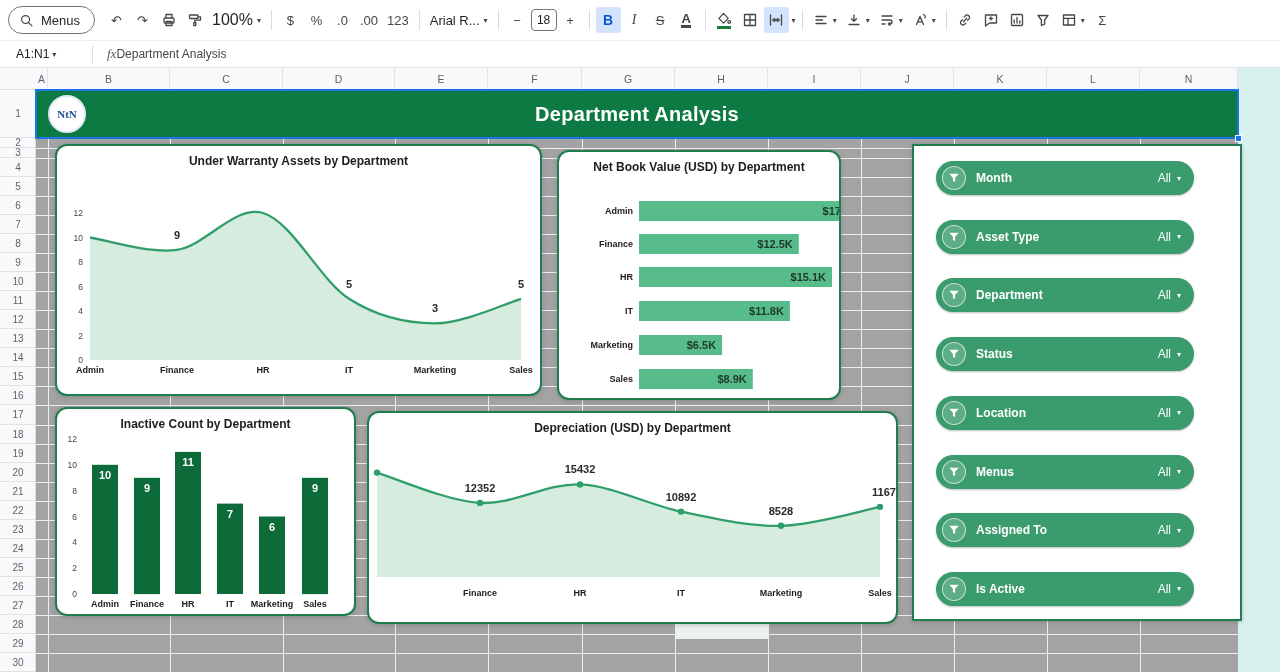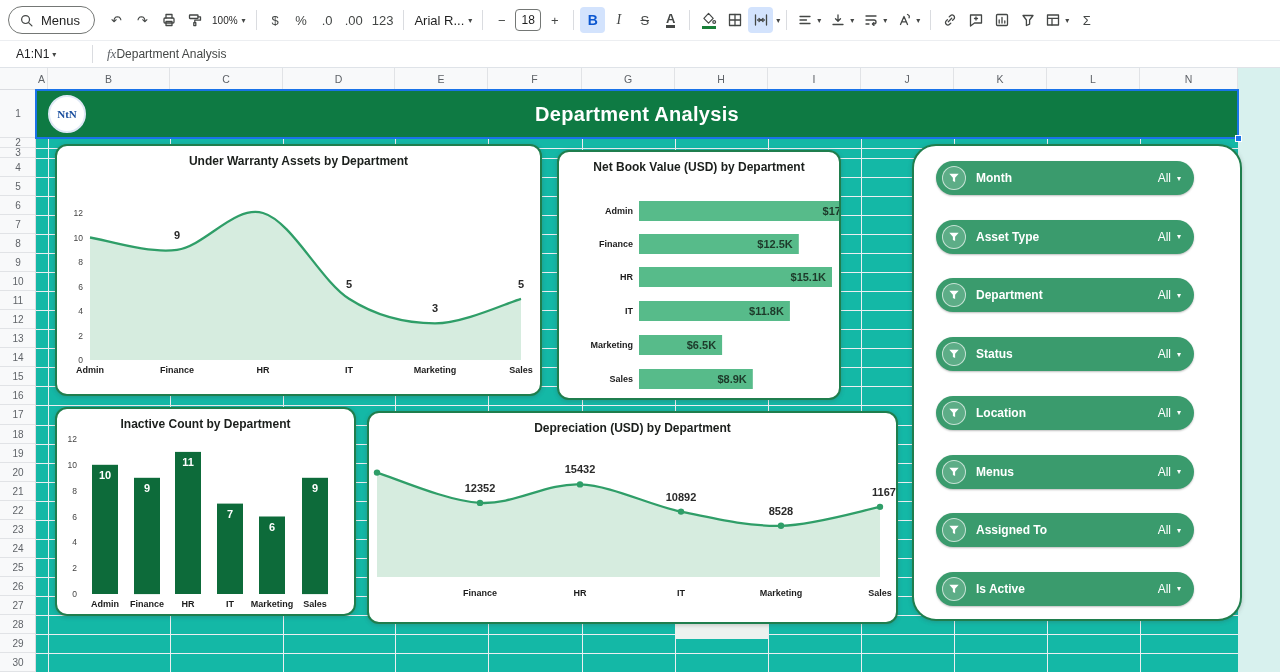--- a/index.html
+++ b/index.html
@@ -1,17 +1,17 @@
 <!DOCTYPE html>
 <html><head>
 <meta charset="utf-8">
 <style>
   *{box-sizing:border-box;margin:0;padding:0}
   body{margin:0;background:#fff}
-  .app{position:relative;width:1280px;height:672px;overflow:hidden;background:#14b8a6;
+  .app{position:relative;width:1280px;height:672px;overflow:hidden;background:#a3a3a3;
        font-family:"Liberation Sans",sans-serif;color:#202124}
 
   
   .toolbar{position:absolute;left:0;top:0;width:100%;height:40px;display:flex;align-items:center;
            padding:0 8px;gap:1px;background:#fff}
   .menus-pill{display:flex;align-items:center;gap:7px;border:1px solid #747775;border-radius:16px;
               height:28px;padding:0 14px 0 10px;font-size:13px;color:#1f1f1f;margin-right:8px;cursor:pointer}
   .tbtn{min-width:25px;height:26px;padding:0 4px;border-radius:4px;display:flex;align-items:center;
         justify-content:center;color:#444746;font-size:13px;cursor:pointer;gap:2px}
   .tbtn.active{background:#d3e3fd;color:#0b57d0}
@@ -21,21 +21,21 @@
   .ic *{stroke:#444746;fill:none;stroke-width:1.3;stroke-linecap:round;stroke-linejoin:round}
   .glyph-b{font-weight:bold;font-size:14px}
   .glyph-i{font-style:italic;font-family:"Liberation Serif",serif;font-size:14px}
   .glyph-s{text-decoration:line-through;font-size:13px}
   .glyph-a{font-weight:bold;font-size:13px;line-height:13px;border-bottom:3px solid #444746}
   .col{flex-direction:column;gap:1px}
   .colorbar{width:14px;height:3px;display:block}
   .size-box{width:26px;height:22px;border:1px solid #747775;border-radius:4px;display:flex;
             align-items:center;justify-content:center;font-size:12px;color:#1f1f1f}
   .font-name{font-size:13px;color:#1f1f1f;max-width:62px;white-space:nowrap;overflow:hidden}
-  .zoom-txt{font-size:10px;color:#1f1f1f}
+  .zoom-txt{font-size:16px;color:#1f1f1f}
 
   
   .formula-bar{position:absolute;left:0;top:40px;width:100%;height:28px;border-top:1px solid #eceef1;
                border-bottom:1px solid #dfe3e8;display:flex;align-items:center;font-size:12px;background:#fff}
   .name-box{width:92px;padding-left:16px;display:flex;align-items:center;gap:1px;color:#202124}
   .fb-sep{width:1px;height:18px;background:#dadce0}
   .fx{font-style:italic;font-family:"Liberation Serif",serif;color:#5f6368;margin:0 0 0 14px;font-size:13px}
   .fvalue{color:#444746}
 
   
@@ -71,21 +71,21 @@
   .card-title{position:absolute;top:8px;left:0;right:0;text-align:center;font-size:12px;
               font-weight:bold;color:#1b1f1c;z-index:2}
   .chart-host{position:absolute;inset:0}
   svg text{font-family:"Liberation Sans",sans-serif}
   .tick{font-size:8.5px;fill:#444}
   .xlab{font-size:9px;font-weight:bold;fill:#1c1c1c}
   .dlab{font-size:11px;font-weight:bold;fill:#2a2a2a}
 
   
   .panel{position:absolute;left:912px;top:144px;width:330px;height:477px;background:#fff;
-         border:2px solid #1f7e4d;border-radius:24px;box-shadow:0 1px 4px rgba(60,64,67,.28);
+         border:2px solid #1f7e4d;border-radius:0;box-shadow:0 1px 4px rgba(60,64,67,.28);
          padding:15px 46px 13px 22px;display:flex;flex-direction:column;justify-content:space-between;z-index:2}
   .pill{height:34px;border-radius:17px;background:#3a9b6d;display:flex;align-items:center;
         padding:0 13px 0 6px;color:#fff;box-shadow:0 1px 2px rgba(0,0,0,.25);cursor:pointer}
   .picon{width:24px;height:24px;border-radius:50%;background:rgba(255,255,255,.18);
          border:1px solid rgba(255,255,255,.65);display:flex;align-items:center;justify-content:center;
          margin-right:10px;flex:none}
   .plabel{font-size:12px;font-weight:bold;flex:1}
   .pval{font-size:12px;font-weight:normal;display:flex;align-items:center;gap:4px}
   .pval .caret{color:#fff;font-size:8px}
 </style>

